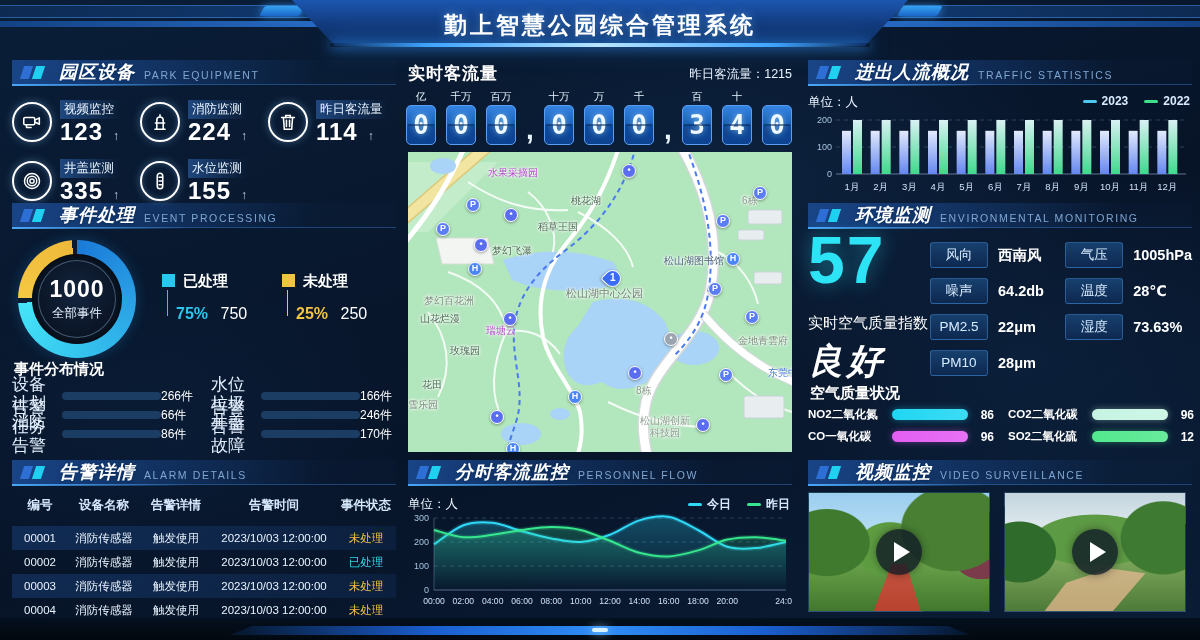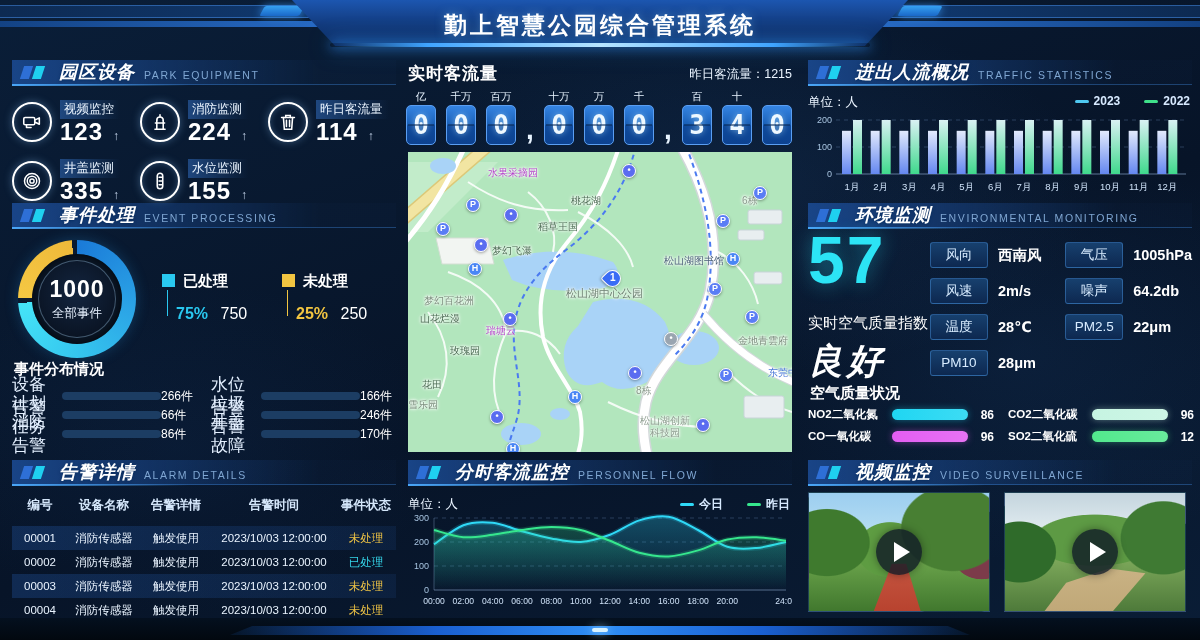--- a/index.html
+++ b/index.html
@@ -105,21 +105,21 @@
   .map { position:absolute; left:408px; top:152px; width:384px; height:300px; overflow:hidden; background:#b3e7bd; }
   .map-label { position:absolute; font-size:10px; color:#4a6b52; white-space:nowrap;
     text-shadow:0 0 2px #fff,0 0 3px #fff,0 0 4px #fff; }
   .map-marker { position:absolute; width:14px; height:14px; border-radius:50%; border:1.5px solid #fff;
     color:#fff; font-size:9px; font-weight:bold; text-align:center; line-height:11px; box-shadow:0 1px 3px rgba(0,0,0,.35); }
   .map-pin { position:absolute; width:17px; height:17px; background:#3a6cf5; border:1.5px solid #fff;
     border-radius:50% 50% 50% 2px; transform:rotate(45deg); box-shadow:0 1px 3px rgba(0,0,0,.4); }
   .map-pin span { display:block; transform:rotate(-45deg); color:#fff; font-size:10px; font-weight:bold; text-align:center; line-height:14px; }
   
   .unit-label { position:absolute; font-size:12.5px; color:#eaf4ff; }
-  .legend { position:absolute; display:flex; gap:24px; align-items:center; }
+  .legend { position:absolute; display:flex; gap:16px; align-items:center; }
   .lg-item { display:flex; gap:5px; align-items:center; font-size:12px; color:#d8eaff; font-weight:bold; }
   .lg-dash { width:14px; height:3px; border-radius:2px; }
   
   .aqi-num { position:absolute; left:808px; top:222px; font-size:66px; font-weight:bold; color:#2ce4f5;
     letter-spacing:2px; text-shadow:0 0 20px rgba(40,220,245,.45); }
   .aqi-label { position:absolute; left:808px; top:314px; font-size:15px; color:#fff; }
   .aqi-status { position:absolute; left:808px; top:338px; font-size:35px; font-weight:bold; font-style:italic; color:#fff; letter-spacing:4px; }
   .env-grid { position:absolute; left:930px; top:242px; width:262px; display:grid; grid-template-columns:1fr 1fr; column-gap:14px; row-gap:10px; }
   .env-cell { display:flex; align-items:center; }
   .env-box { width:58px; height:26px; border-radius:3px; background:linear-gradient(180deg,#17406e,#0d2850);
@@ -574,34 +574,34 @@
   <div class="env-grid" id="env-grid">
       <div class="env-cell">
         <div class="env-box">风向</div>
         <div class="env-val">西南风</div>
       </div>
       <div class="env-cell">
         <div class="env-box">气压</div>
         <div class="env-val">1005hPa</div>
       </div>
       <div class="env-cell">
-        <div class="env-box">风速</div>
-        <div class="env-val">2m/s</div>
-      </div>
-      <div class="env-cell">
         <div class="env-box">噪声</div>
         <div class="env-val">64.2db</div>
       </div>
       <div class="env-cell">
         <div class="env-box">温度</div>
         <div class="env-val">28℃</div>
       </div>
       <div class="env-cell">
         <div class="env-box">PM2.5</div>
         <div class="env-val">22μm</div>
+      </div>
+      <div class="env-cell">
+        <div class="env-box">湿度</div>
+        <div class="env-val">73.63%</div>
       </div>
       <div class="env-cell">
         <div class="env-box">PM10</div>
         <div class="env-val">28μm</div>
       </div>
     </div>
   <div class="aq-title">空气质量状况</div>
   <div class="aq-grid" id="aq-grid">
       <div class="aq-row">
         <span class="aq-label">NO2二氧化氮</span>

